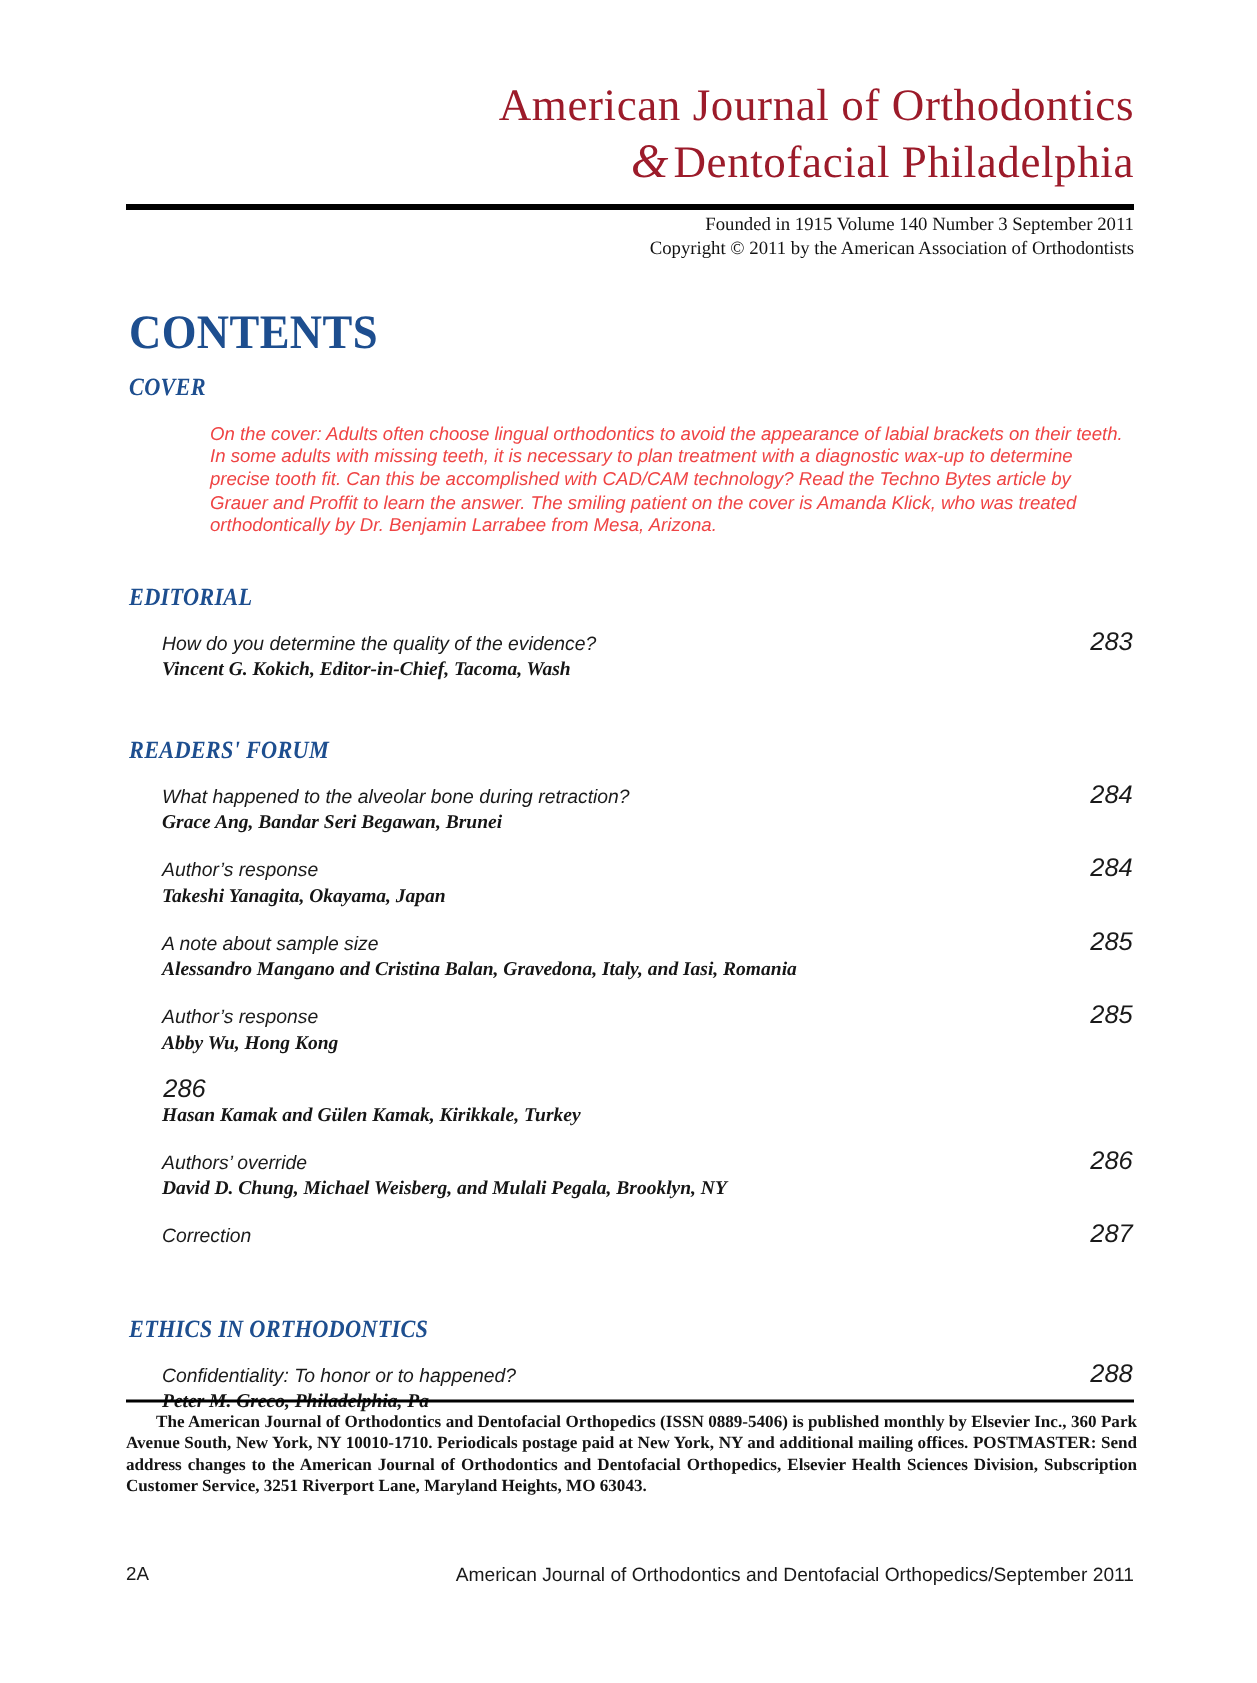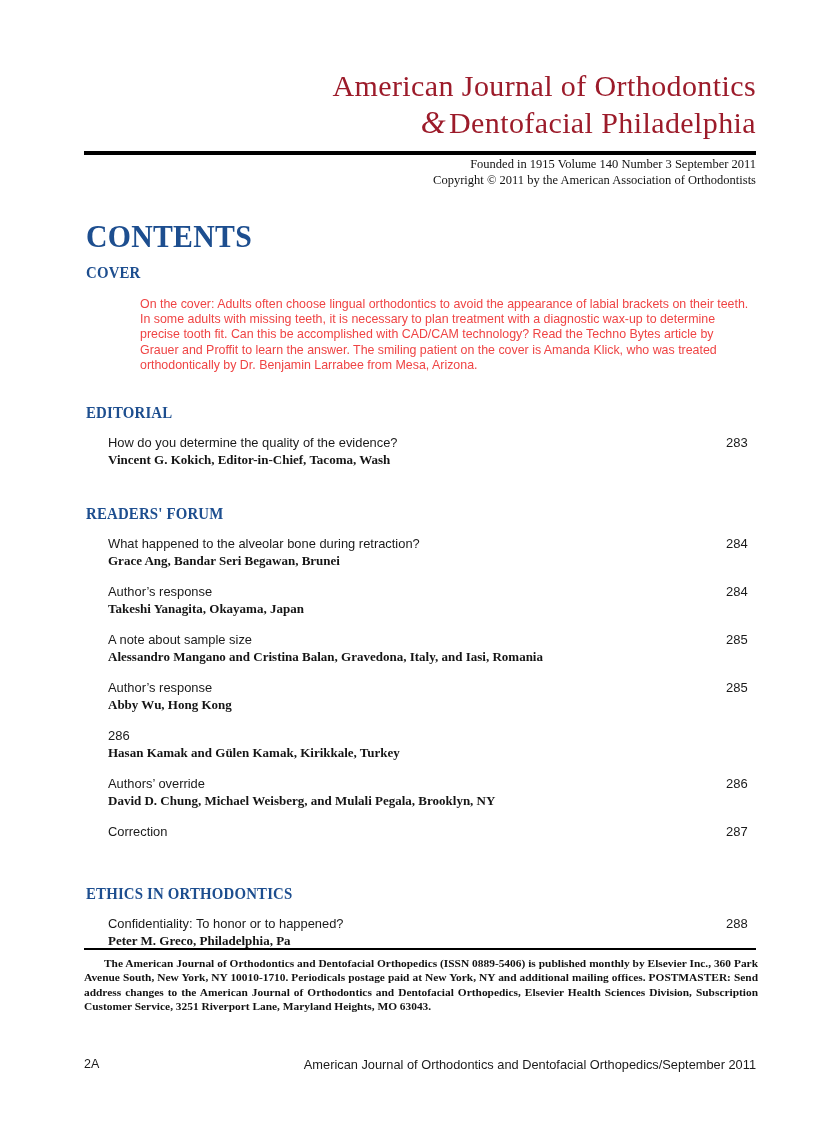--- a/index.html
+++ b/index.html
@@ -10,21 +10,21 @@
   body {
     width: 838px;
     height: 1122px;
     font-family: "Liberation Serif", serif;
     color: #1a1a1a;
     position: relative;
     overflow: hidden;
   }
   .page {
     position: absolute;
-    left: 0; top: 15px;
+    left: 0; top: 0;
     width: 838px;
     height: 885px;
   }
 
   
   .masthead {
     position: absolute;
     left: 84px;
     top: 52px;
     width: 672px;
@@ -79,20 +79,21 @@
     transform: scaleX(0.93);
     transform-origin: left top;
   }
 
   
   .body-block {
     position: absolute;
     left: 86px;
     top: 248px;
     width: 670px;
+    font-style: italic;
   }
 
   .section {
     margin-bottom: 0;
   }
   .section-head {
     font-family: "Liberation Serif", serif;
     font-weight: bold;
     font-size: 16.5px;
     color: #1d4e8f;
@@ -129,25 +130,25 @@
   }
   .entry-title {
     font-family: "Liberation Sans", sans-serif;
     font-size: 12.9px;
     line-height: 16px;
     color: #1a1a1a;
     padding-right: 18px;
   }
   .entry-page {
     font-family: "Liberation Sans", sans-serif;
-    font-size: 13px;
+    font-size: 17px;
     line-height: 16px;
     color: #1a1a1a;
     flex: 0 0 auto;
-    text-align: left;
+    text-align: center;
     min-width: 30px;
   }
   .entry-authors {
     font-family: "Liberation Serif", serif;
     font-weight: bold;
     font-size: 13px;
     line-height: 16px;
     color: #151515;
     margin-top: 1px;
   }

